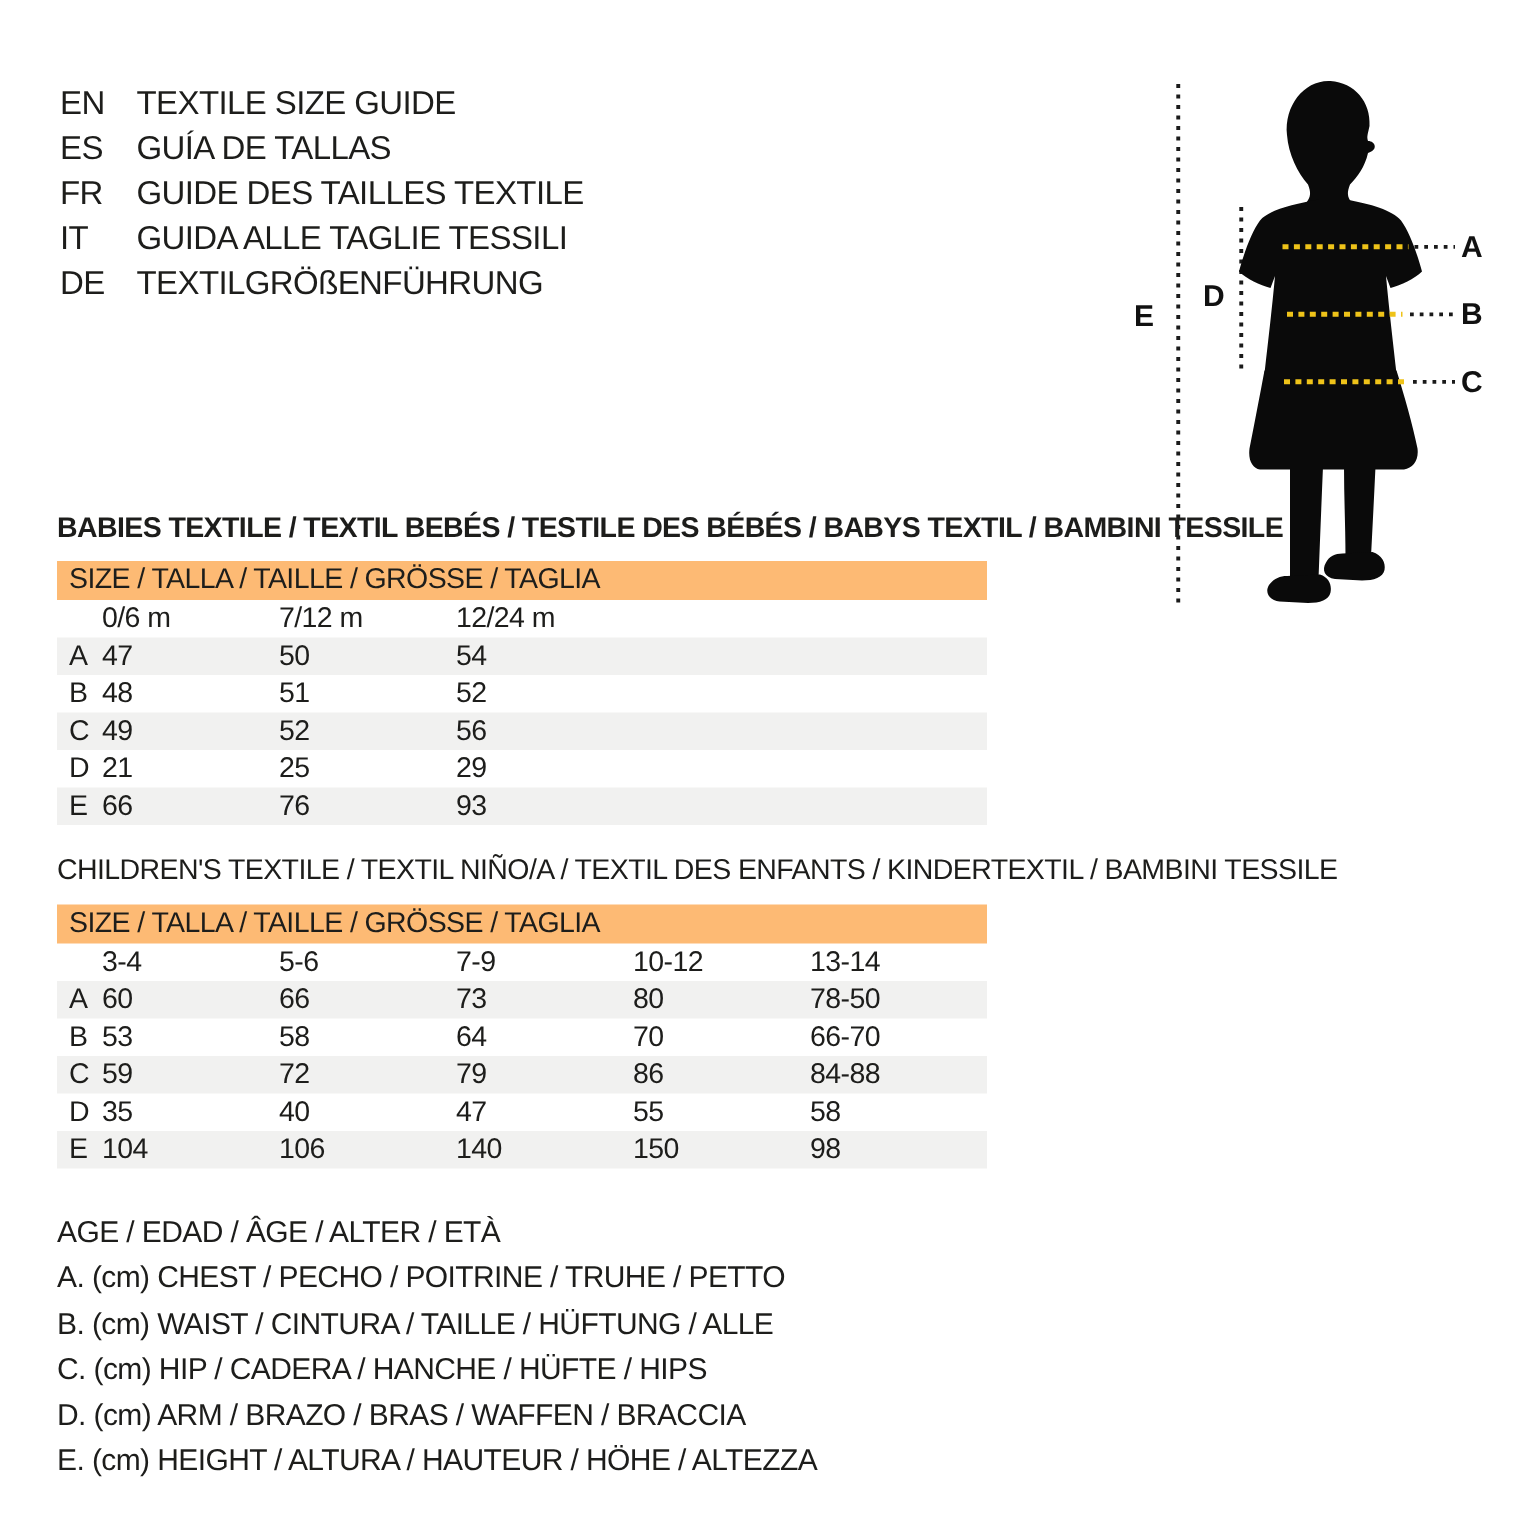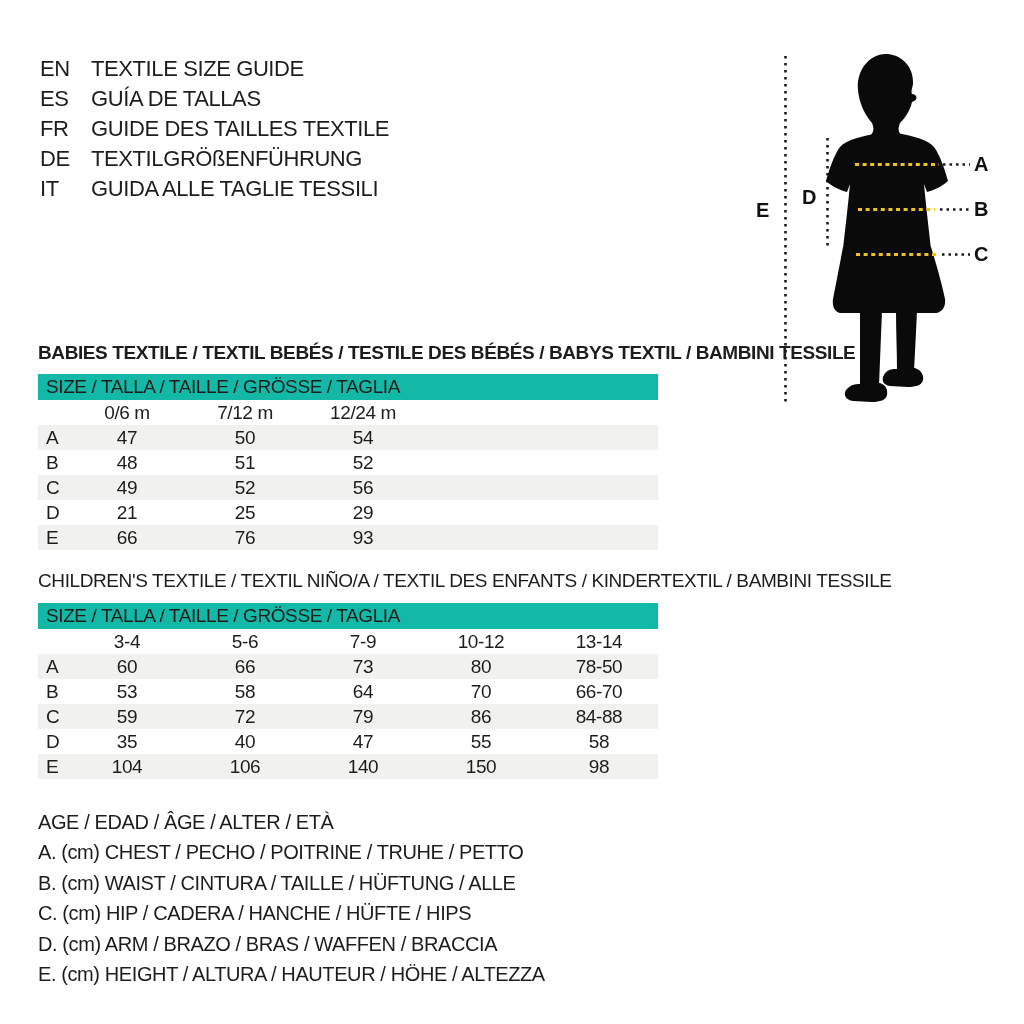--- a/index.html
+++ b/index.html
@@ -17,26 +17,26 @@
   .figure svg{display:block;width:284px;height:380px;}
   .figure text{font-family:"Liberation Sans",sans-serif;font-weight:bold;font-size:20px;fill:#111111;letter-spacing:-0.4px;}
   
   .sec-title{position:absolute;left:38px;font-size:19px;line-height:21px;white-space:nowrap;}
   #babies-title{top:342px;font-weight:bold;}
   #children-title{top:570px;}
   
   .size-table{position:absolute;left:38px;width:620px;font-size:19px;}
   #babies-table{top:374px;}
   #children-table{top:603px;}
-  .thead{height:26px;line-height:26px;background:#14b8a6;padding-left:8px;}
+  .thead{height:26px;line-height:26px;background:#fdba74;padding-left:8px;}
   .trow{display:grid;height:25px;line-height:25px;}
   .grid3{grid-template-columns:30px 118px 118px 118px 1fr;}
   .grid5{grid-template-columns:30px 118px 118px 118px 118px 118px;}
   .trow .lbl{padding-left:8px;}
-  .trow .val{text-align:center;}
+  .trow .val{}
   .stripe{background:#f1f1f0;}
   
   .legend{position:absolute;left:38px;top:807px;font-size:20px;line-height:30.4px;white-space:nowrap;}
 </style>
 </head>
 <body>
 
 <div class="canvas">
 
   <div class="langs">
@@ -46,26 +46,26 @@
     </div>
     <div class="lang-row">
       <span class="lang-code">ES</span>
       <span class="lang-text">GUÍA DE TALLAS</span>
     </div>
     <div class="lang-row">
       <span class="lang-code">FR</span>
       <span class="lang-text">GUIDE DES TAILLES TEXTILE</span>
     </div>
     <div class="lang-row">
+      <span class="lang-code">IT</span>
+      <span class="lang-text">GUIDA ALLE TAGLIE TESSILI</span>
+    </div>
+    <div class="lang-row">
       <span class="lang-code">DE</span>
       <span class="lang-text">TEXTILGRÖßENFÜHRUNG</span>
-    </div>
-    <div class="lang-row">
-      <span class="lang-code">IT</span>
-      <span class="lang-text">GUIDA ALLE TAGLIE TESSILI</span>
     </div>
   </div>
 
   <div class="figure">
     <svg viewBox="0 0 284 380">
 
       <line x1="45.5" y1="16" x2="45.5" y2="362" stroke-width="2.6" stroke-dasharray="2.6 4.4" stroke="#1a1a1a"></line>
       <text x="16" y="177">E</text>
 
       <line x1="87.5" y1="98" x2="87.5" y2="210" stroke-width="2.6" stroke-dasharray="2.6 4.4" stroke="#1a1a1a"></line>

